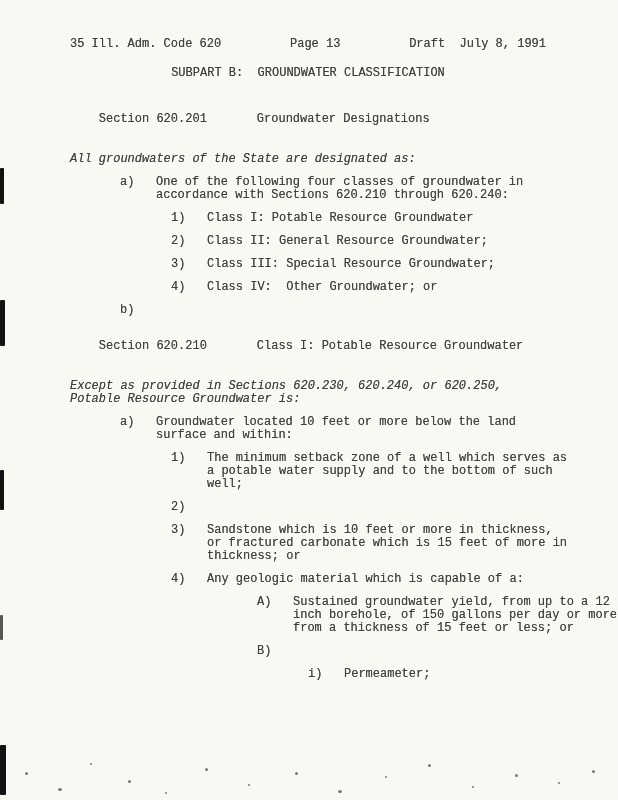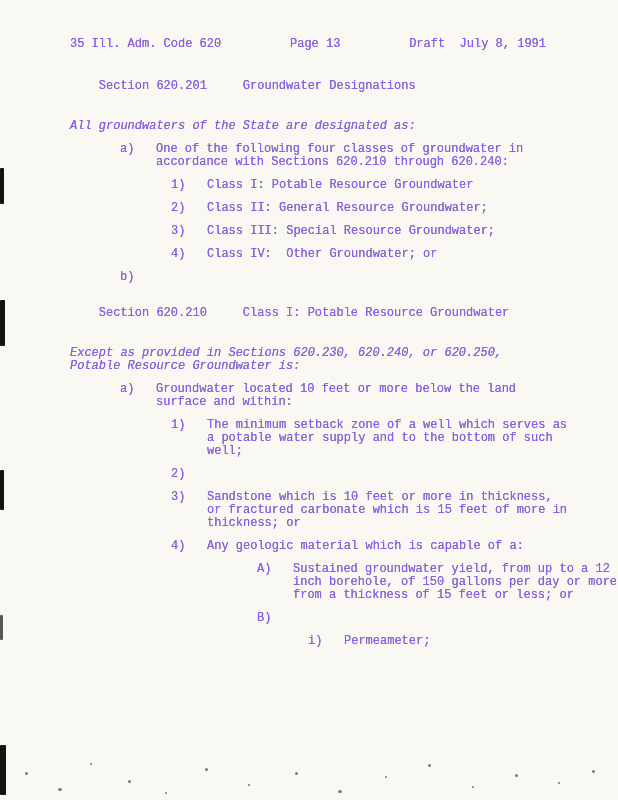--- a/index.html
+++ b/index.html
@@ -5,42 +5,42 @@
   * { margin:0; padding:0; box-sizing:border-box; }
   html,body { width:618px; height:800px; }
   body {
     background:#dededc;
     font-family:"Liberation Mono","DejaVu Sans Mono",monospace;
   }
   .page {
     position:relative;
     width:618px; height:800px;
     background:#f9f8f3;
-    color:#8b5cf6;
+    color:#404040;
     font-size:12px;
     line-height:13px;
     padding:38px 0 0 70px;
     overflow:hidden;
     text-shadow:0 0 0.5px rgba(20,20,20,0.55);
   }
   .header-row {
     display:flex;
     width:476px;
     justify-content:space-between;
     margin-bottom:16px;
     white-space:pre;
   }
   .title {
     width:476px;
     text-align:center;
     margin-bottom:20px;
     white-space:pre;
   }
   .sec-heading { margin-bottom:14px; white-space:pre; }
-  .sec-heading .sec-num { margin-right:36px; }
+  .sec-heading .sec-num { margin-right:50px; }
   .para { margin-bottom:10px; white-space:pre;font-style:italic; }
   .li { display:flex; margin-bottom:10px; }
   .li .lbl { flex:0 0 36px; white-space:pre; }
   .li .txt { white-space:pre; }
   .l1 { margin-left:50px; }
   .l2 { margin-left:101px; }
   .l3 { margin-left:187px; }
   .l4 { margin-left:238px; }
   sup { font-size:9px; vertical-align:4px; line-height:0; }
   
@@ -56,20 +56,21 @@
 <body>
 
 <div class="page">
 
   <div class="header-row">
     <span>35 Ill. Adm. Code 620</span>
     <span>Page 13</span>
     <span>Draft  July 8, 1991</span>
   </div>
 
+  <div class="title">SUBPART B:  GROUNDWATER CLASSIFICATION</div>
 
   <div class="sec-heading">
     <span class="sec-num">Section 620.201</span><span>Groundwater Designations</span>
   </div>
 
   <div class="para">All groundwaters of the State are designated as:</div>
 
   <div class="li l1">
     <span class="lbl">a)</span>
     <span class="txt">One of the following four classes of groundwater in

